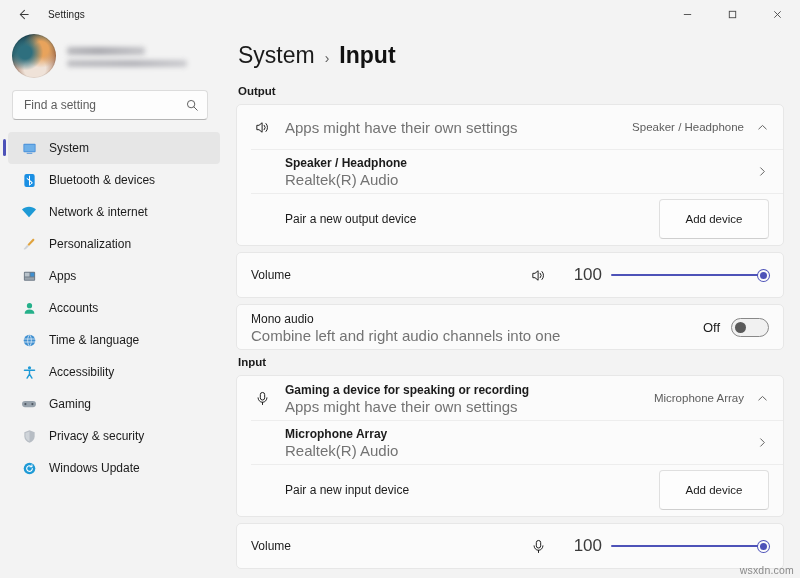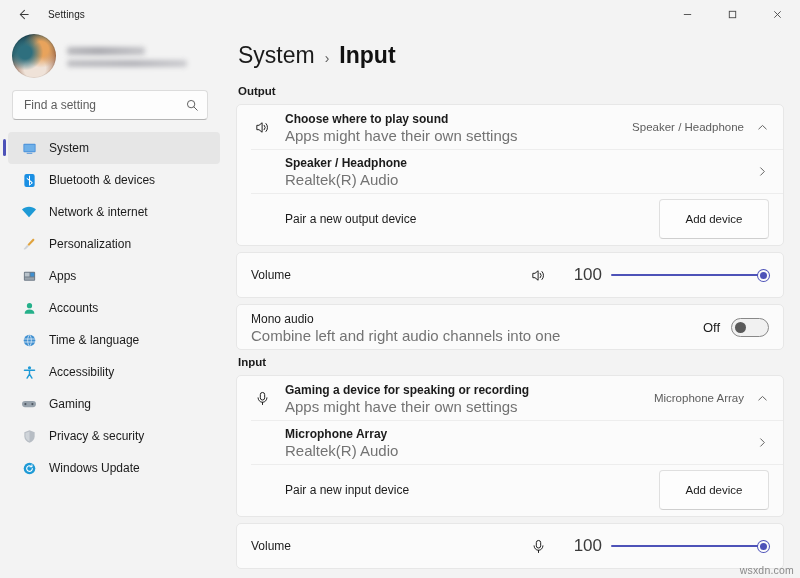--- a/index.html
+++ b/index.html
@@ -388,21 +388,20 @@
 
         <div class="row">
           <span class="row-icon">
             <svg width="17" height="17" viewBox="0 0 18 18" fill="none">
               <path d="M3 6.7h2.3L8.6 4v10L5.3 11.3H3V6.7z" stroke="#1f1f1f" stroke-width="1.05" stroke-linejoin="round"></path>
               <path d="M10.8 6.6a3.4 3.4 0 0 1 0 4.8" stroke="#1f1f1f" stroke-width="1.05" stroke-linecap="round"></path>
               <path d="M12.7 4.8a6 6 0 0 1 0 8.4" stroke="#1f1f1f" stroke-width="1.05" stroke-linecap="round"></path>
             </svg>
           </span>
           <div class="row-text">
-            <div class="row-title">Choose where to play sound</div>
             <div class="row-sub">Apps might have their own settings</div>
           </div>
           <div class="row-right">
             <span class="row-value">Speaker / Headphone</span>
             <span class="chev">
               <svg width="13" height="13" viewBox="0 0 14 14" fill="none">
                   <path d="M3 8.6 7 4.8l4 3.8" stroke="#60605f" stroke-width="1.05" stroke-linecap="round" stroke-linejoin="round"></path>
                 </svg>
             </span>
           </div>

